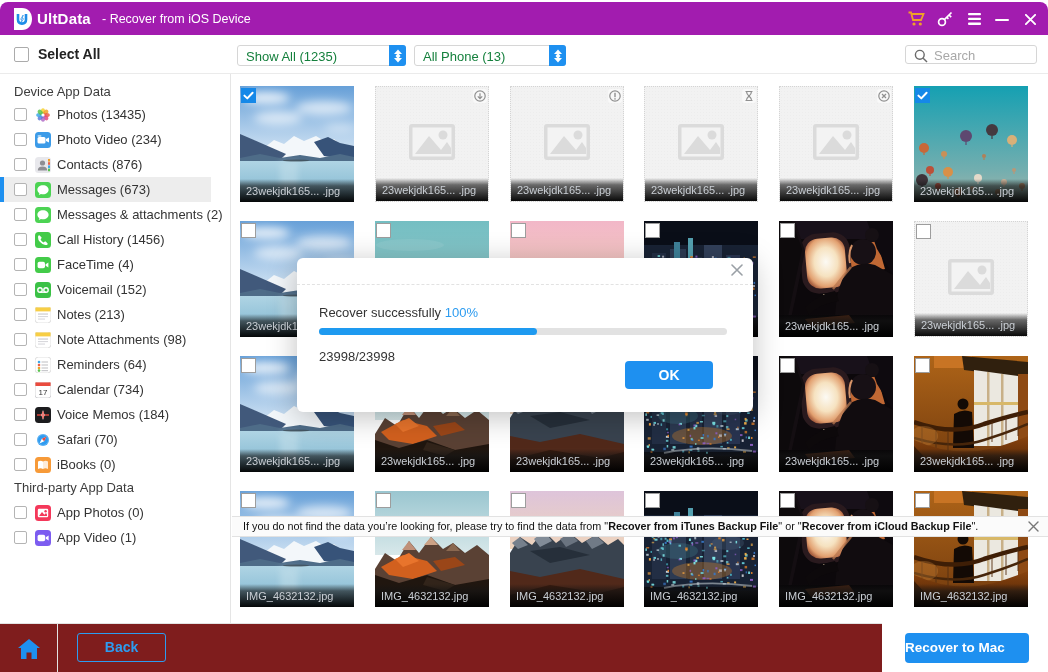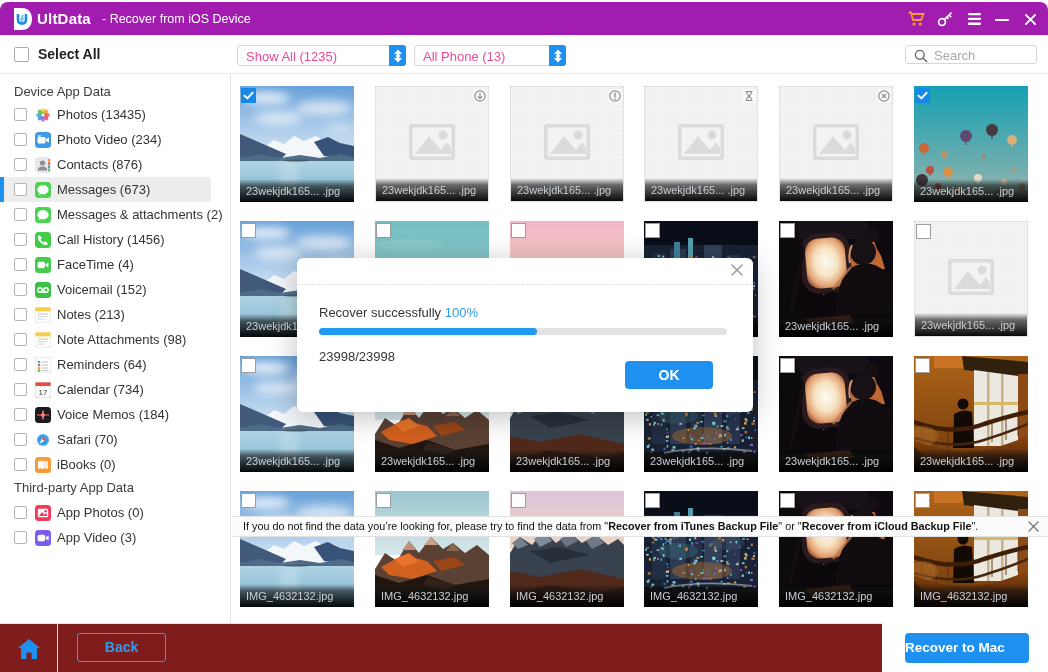--- a/index.html
+++ b/index.html
@@ -4,21 +4,21 @@
 html,body{width:1048px;height:672px;background:#fff;font-family:"Liberation Sans",sans-serif;overflow:hidden}
 #app{position:absolute;left:0;top:0;width:1048px;height:672px;background:#fff;border-radius:8px 8px 0 0;overflow:hidden}
 #titlebar{position:absolute;left:0;top:2px;width:1048px;height:53px;background:#a21caf;border-radius:8px 8px 0 0}
 #tt1{position:absolute;left:37px;top:8px;font-size:15px;font-weight:bold;color:#fff;letter-spacing:.2px}
 #tt2{position:absolute;left:102px;top:10px;font-size:12.5px;color:#fff}
 #toolbar{position:absolute;left:0;top:35px;width:1048px;height:39px;background:#fff;border-bottom:1px solid #EBEBEB}
 #selall{position:absolute;left:14px;top:0;height:39px}
 .scb2{position:absolute;left:0;top:12px;width:15px;height:15px;border:1px solid #ABABAB;border-radius:2px;background:#fff}
 #selall span{position:absolute;left:24px;top:11px;font-size:14px;font-weight:bold;color:#222;white-space:nowrap}
 .dd{position:absolute;top:10px;height:21px;border:1px solid #D6D6D6;border-radius:3px;background:#fff}
-.dd span{position:absolute;left:8px;top:3px;font-size:13px;color:#ec4899;white-space:nowrap}
+.dd span{position:absolute;left:8px;top:3px;font-size:13px;color:#15803d;white-space:nowrap}
 .ddbtn{position:absolute;right:-1px;top:-1px;width:17px;height:21px;background:#1E90F0;border-radius:0 3px 3px 0}
 .ddbtn svg{position:absolute;left:3.5px;top:3.5px}
 #search{position:absolute;left:905px;top:10px;width:132px;height:19px;border:1px solid #D6D6D6;border-radius:3px;background:#fff}
 #search span{position:absolute;left:28px;top:2px;font-size:13px;color:#A8A8A8}
 #sidebar{position:absolute;left:0;top:74px;width:231px;height:549px;background:#fff;border-right:1px solid #E5E5E5}
 .shdr{position:absolute;left:14px;font-size:13px;color:#3c3c3c;white-space:nowrap}
 .srow{position:absolute;left:0;width:211px;height:25px}
 .srow.sel{background:#EDEDED}
 .selbar{position:absolute;left:0;top:0;width:4px;height:25px;background:#1E90F0}
 .scb{position:absolute;left:14px;top:6px;width:13px;height:13px;border:1px solid #B4B4B4;border-radius:2px;background:#fff}
@@ -291,21 +291,21 @@
       </svg>
       <span class="slbl">App Photos (0)</span>
     </div>
     <div class="srow" style="top:525px">
       <div class="scb"></div>
       <svg class="sic" width="16" height="16" viewBox="0 0 16 16">
         <rect width="16" height="16" rx="3.5" fill="#7C5CF0"></rect>
         <rect x="2.6" y="4.8" width="7.6" height="6.4" rx="1.8" fill="#fff"></rect>
         <path d="M10.8,7.2 L13.6,5.4 L13.6,10.6 L10.8,8.8 Z" fill="#fff"></path>
       </svg>
-      <span class="slbl">App Video (3)</span>
+      <span class="slbl">App Video (1)</span>
     </div>
     <div class="tile" style="left:240px;top:86px">
       <svg class="ph" width="114" height="116" viewBox="0 0 114 116">
         <defs>
           <linearGradient id="skyA" x1="0" y1="0" x2="0" y2="1">
             <stop offset="0" stop-color="#67A0D8"></stop>
             <stop offset="1" stop-color="#DCEAF6"></stop>
           </linearGradient>
           <linearGradient id="waterA" x1="0" y1="0" x2="0" y2="1">
             <stop offset="0" stop-color="#AFD4E4"></stop>

